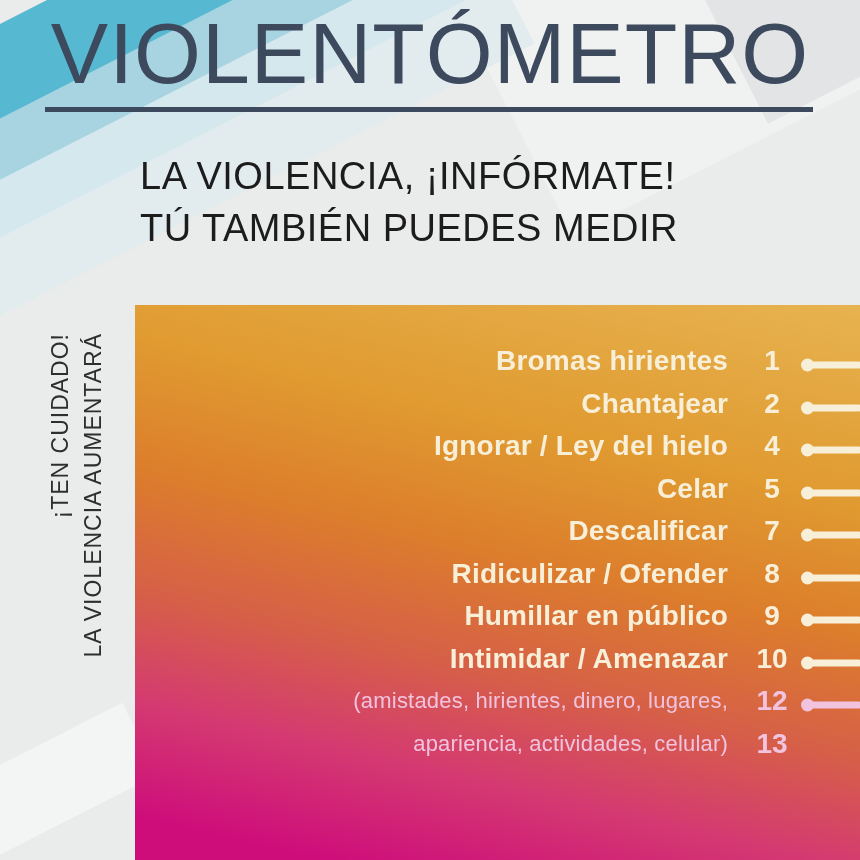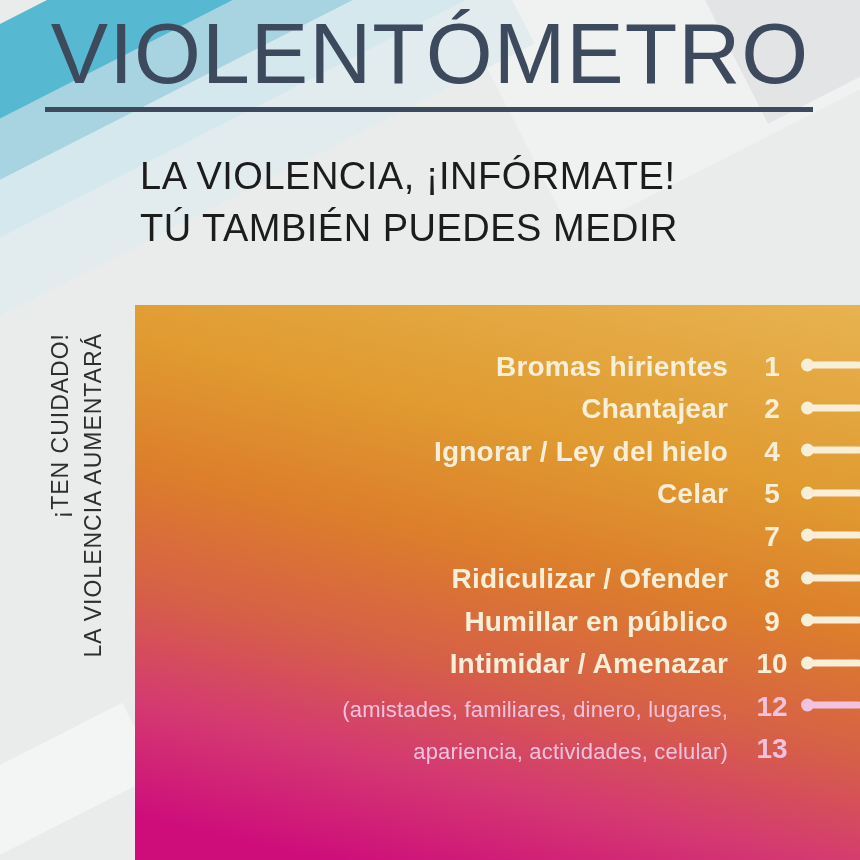--- a/index.html
+++ b/index.html
@@ -43,21 +43,21 @@
     background:linear-gradient(193deg,
       var(--grad-amber,#e7b350) 0%,
       #e09a30 28%,
       var(--grad-orange,#dc7d2c) 46%,
       var(--grad-red,#d65f48) 63%,
       #d43a71 78%,
       var(--grad-magenta,#ce0d7b) 94%);
   }
   #meter-rows{padding-top:35px;}
   .row{
-    height:42.5px;display:flex;align-items:flex-end;justify-content:flex-end;
+    height:42.5px;display:flex;align-items:center;justify-content:flex-end;
     color:var(--item-text,#f8efd9);
     margin-left:32px;
   }
   .row-label{
     font-weight:bold;font-size:28px;letter-spacing:0.2px;white-space:nowrap;
   }
   .row.small .row-label{font-size:22px;font-weight:normal;}
   .row.pink{color:var(--item-text-pink,#f2c3de);}
   .row-number{
     width:52px;margin-left:18px;text-align:center;
@@ -127,20 +127,21 @@
   <div class="row">
     <span class="row-label">Celar</span>
     <span class="row-number">5</span>
     <span class="tick-wrap">
           <span class="tick"></span>
         </span>
   </div>
 
 
   <div class="row">
+    <span class="row-label">Descalificar</span>
     <span class="row-number">7</span>
     <span class="tick-wrap">
           <span class="tick"></span>
         </span>
   </div>
 
   <div class="row">
     <span class="row-label">Ridiculizar / Ofender</span>
     <span class="row-number">8</span>
     <span class="tick-wrap">
@@ -159,21 +160,21 @@
   <div class="row">
     <span class="row-label">Intimidar / Amenazar</span>
     <span class="row-number">10</span>
     <span class="tick-wrap">
           <span class="tick"></span>
         </span>
   </div>
 
 
   <div class="row small pink">
-    <span class="row-label">(amistades, familiares, dinero, lugares,</span>
+    <span class="row-label">(amistades, hirientes, dinero, lugares,</span>
     <span class="row-number">12</span>
     <span class="tick-wrap">
           <span class="tick"></span>
         </span>
   </div>
 
   <div class="row small pink">
     <span class="row-label">apariencia, actividades, celular)</span>
     <span class="row-number">13</span>
     <span class="tick-wrap"></span>

